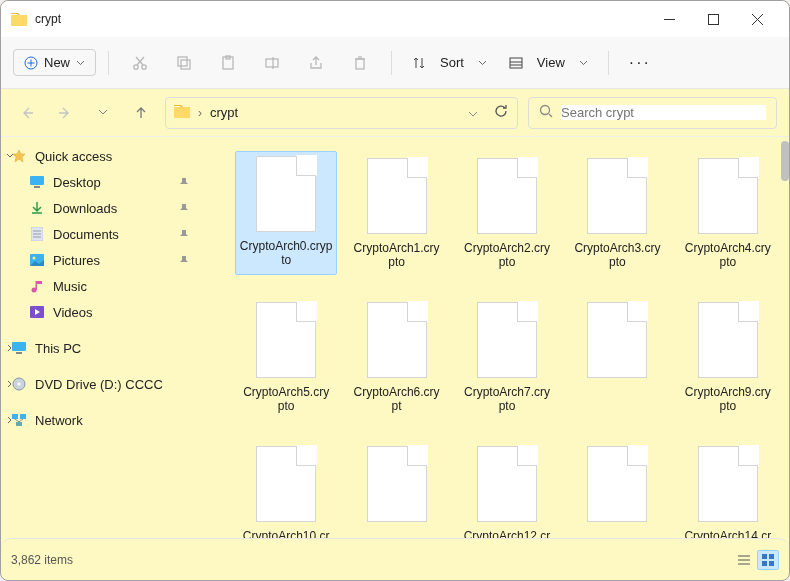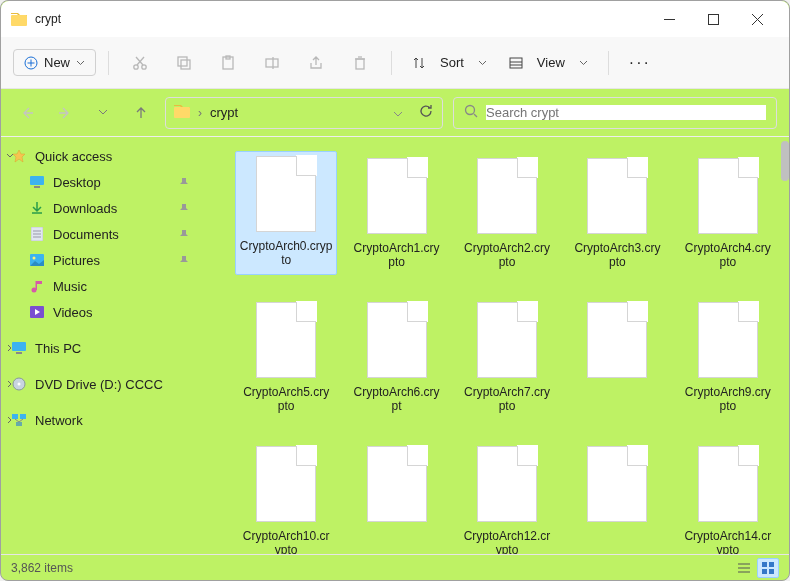--- a/index.html
+++ b/index.html
@@ -1,19 +1,19 @@
 <!DOCTYPE html>
 <html><head>
 <meta charset="utf-8">
 <style>
 * { box-sizing: border-box; margin: 0; padding: 0; font-family: "Segoe UI", sans-serif; }
 body { background: #f0f0f0; width: 790px; height: 581px; overflow: hidden; }
 
 .window {
-  width: 790px; height: 581px; background: #bef264;
+  width: 790px; height: 581px; background: #fef9c3;
   border: 1px solid #a0a0a0; border-radius: 8px;
   display: flex; flex-direction: column;
 }
 
 
 .titlebar {
   height: 36px; display: flex; align-items: center;
   padding: 0 10px; background: #fff; border-radius: 8px 8px 0 0;
 }
 .titlebar .folder-icon { width: 16px; height: 14px; margin-right: 8px; }
@@ -50,21 +50,21 @@
 .nav-arrow svg { stroke: #7a7a7a; }
 .nav-arrow.disabled svg { stroke: #c4c4c4; }
 .addr {
   flex: 1; display: flex; align-items: center; gap: 8px;
   border: 1px solid #ddd; border-radius: 4px; height: 32px; padding: 0 8px;
 }
 .addr .crumb-sep { color: #777; font-size: 12px; }
 .addr .crumb { font-size: 13px; color: #222; }
 .addr .spacer { flex: 1; }
 .search {
-  width: 324px; display: flex; align-items: center; gap: 8px;
+  width: 249px; display: flex; align-items: center; gap: 8px;
   border: 1px solid #ddd; border-radius: 4px; height: 32px; padding: 0 10px;
 }
 .search input { border: none; outline: none; font-size: 13px; width: 100%; color: #666; }
 .search-icon svg { stroke: #888; }
 
 
 .main { flex: 1; display: flex; overflow: hidden; gap: 24px; }
 
 
 .sidebar {
@@ -102,22 +102,22 @@
   position: absolute; right: 2px; top: 0; width: 21px; height: 21px;
   background: #fff;
 }
 .scrollbar-stub {
   position: absolute; right: 0; top: 4px; width: 8px; height: 40px;
   background: #c0c0c0; border-radius: 4px;
 }
 
 
 .statusbar {
-  height: 26px; display: flex; align-items: center; padding: 8px 10px;
-  font-size: 12px; color: #555; border-top: 1px solid #e6e6e6;
+  height: 42px; display: flex; align-items: center; padding: 8px 10px;
+  font-size: 12px; color: #555; border-top: 1px solid #e6e6e6; border-radius: 11px;
 }
 .statusbar .count { flex: 1; }
 .view-toggle { display: flex; gap: 2px; }
 .view-btn {
   width: 22px; height: 20px; display: flex; align-items: center; justify-content: center;
   border-radius: 2px;
 }
 .view-btn.active { background: #cce8ff; border: 1px solid #99d1ff; }
 
 

